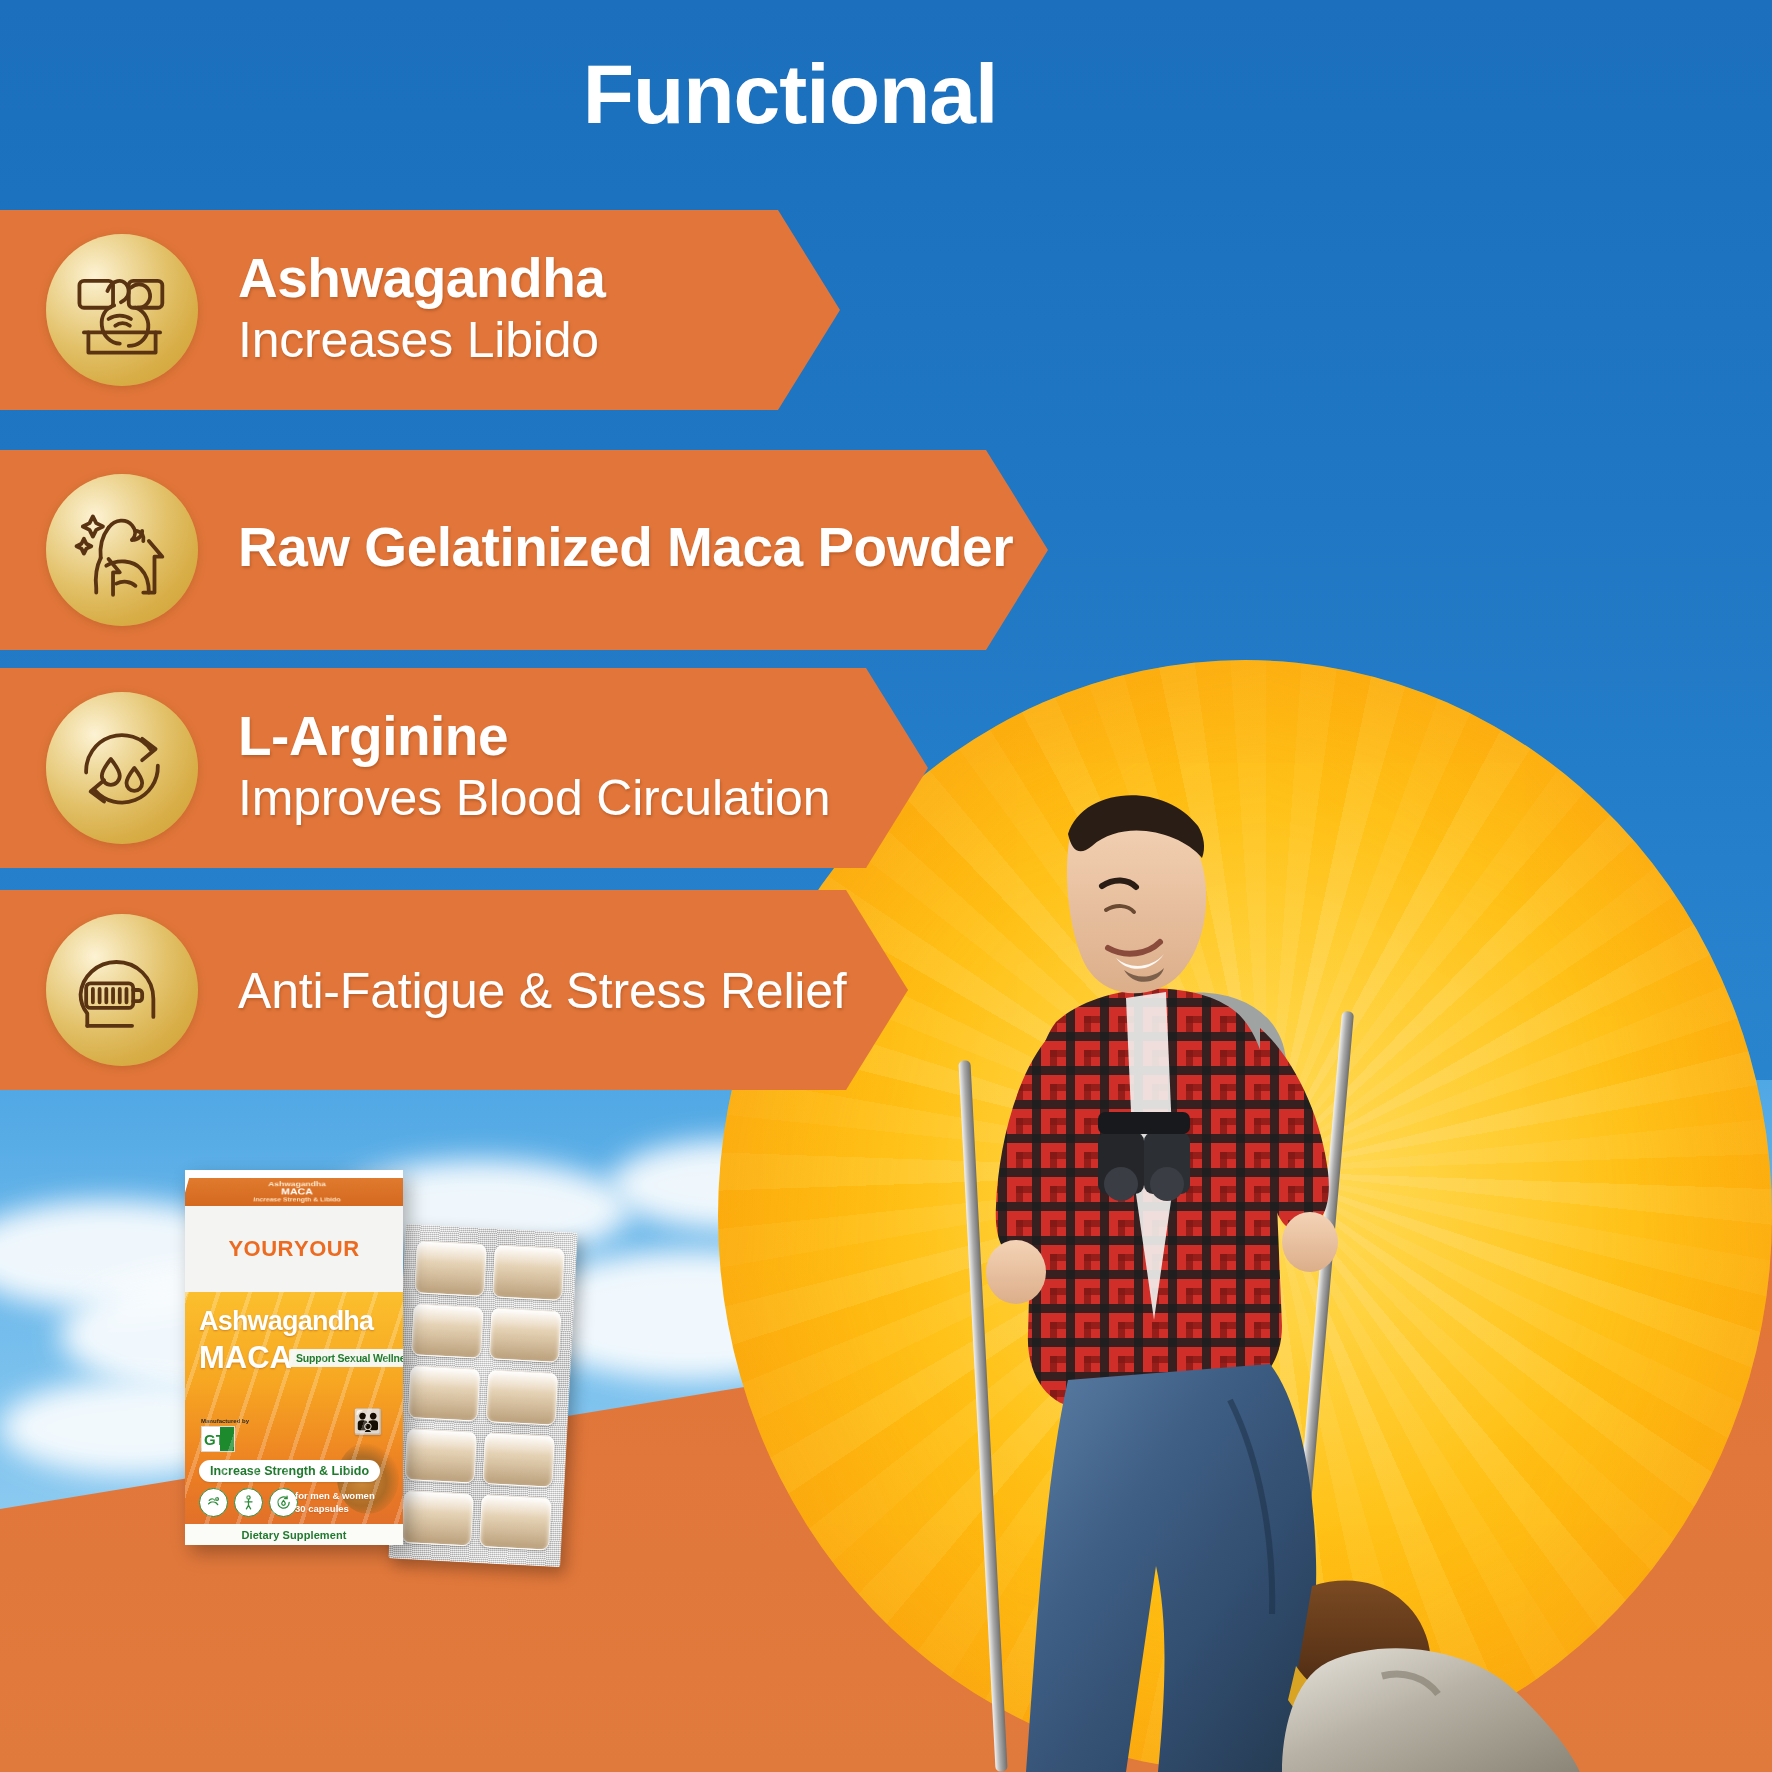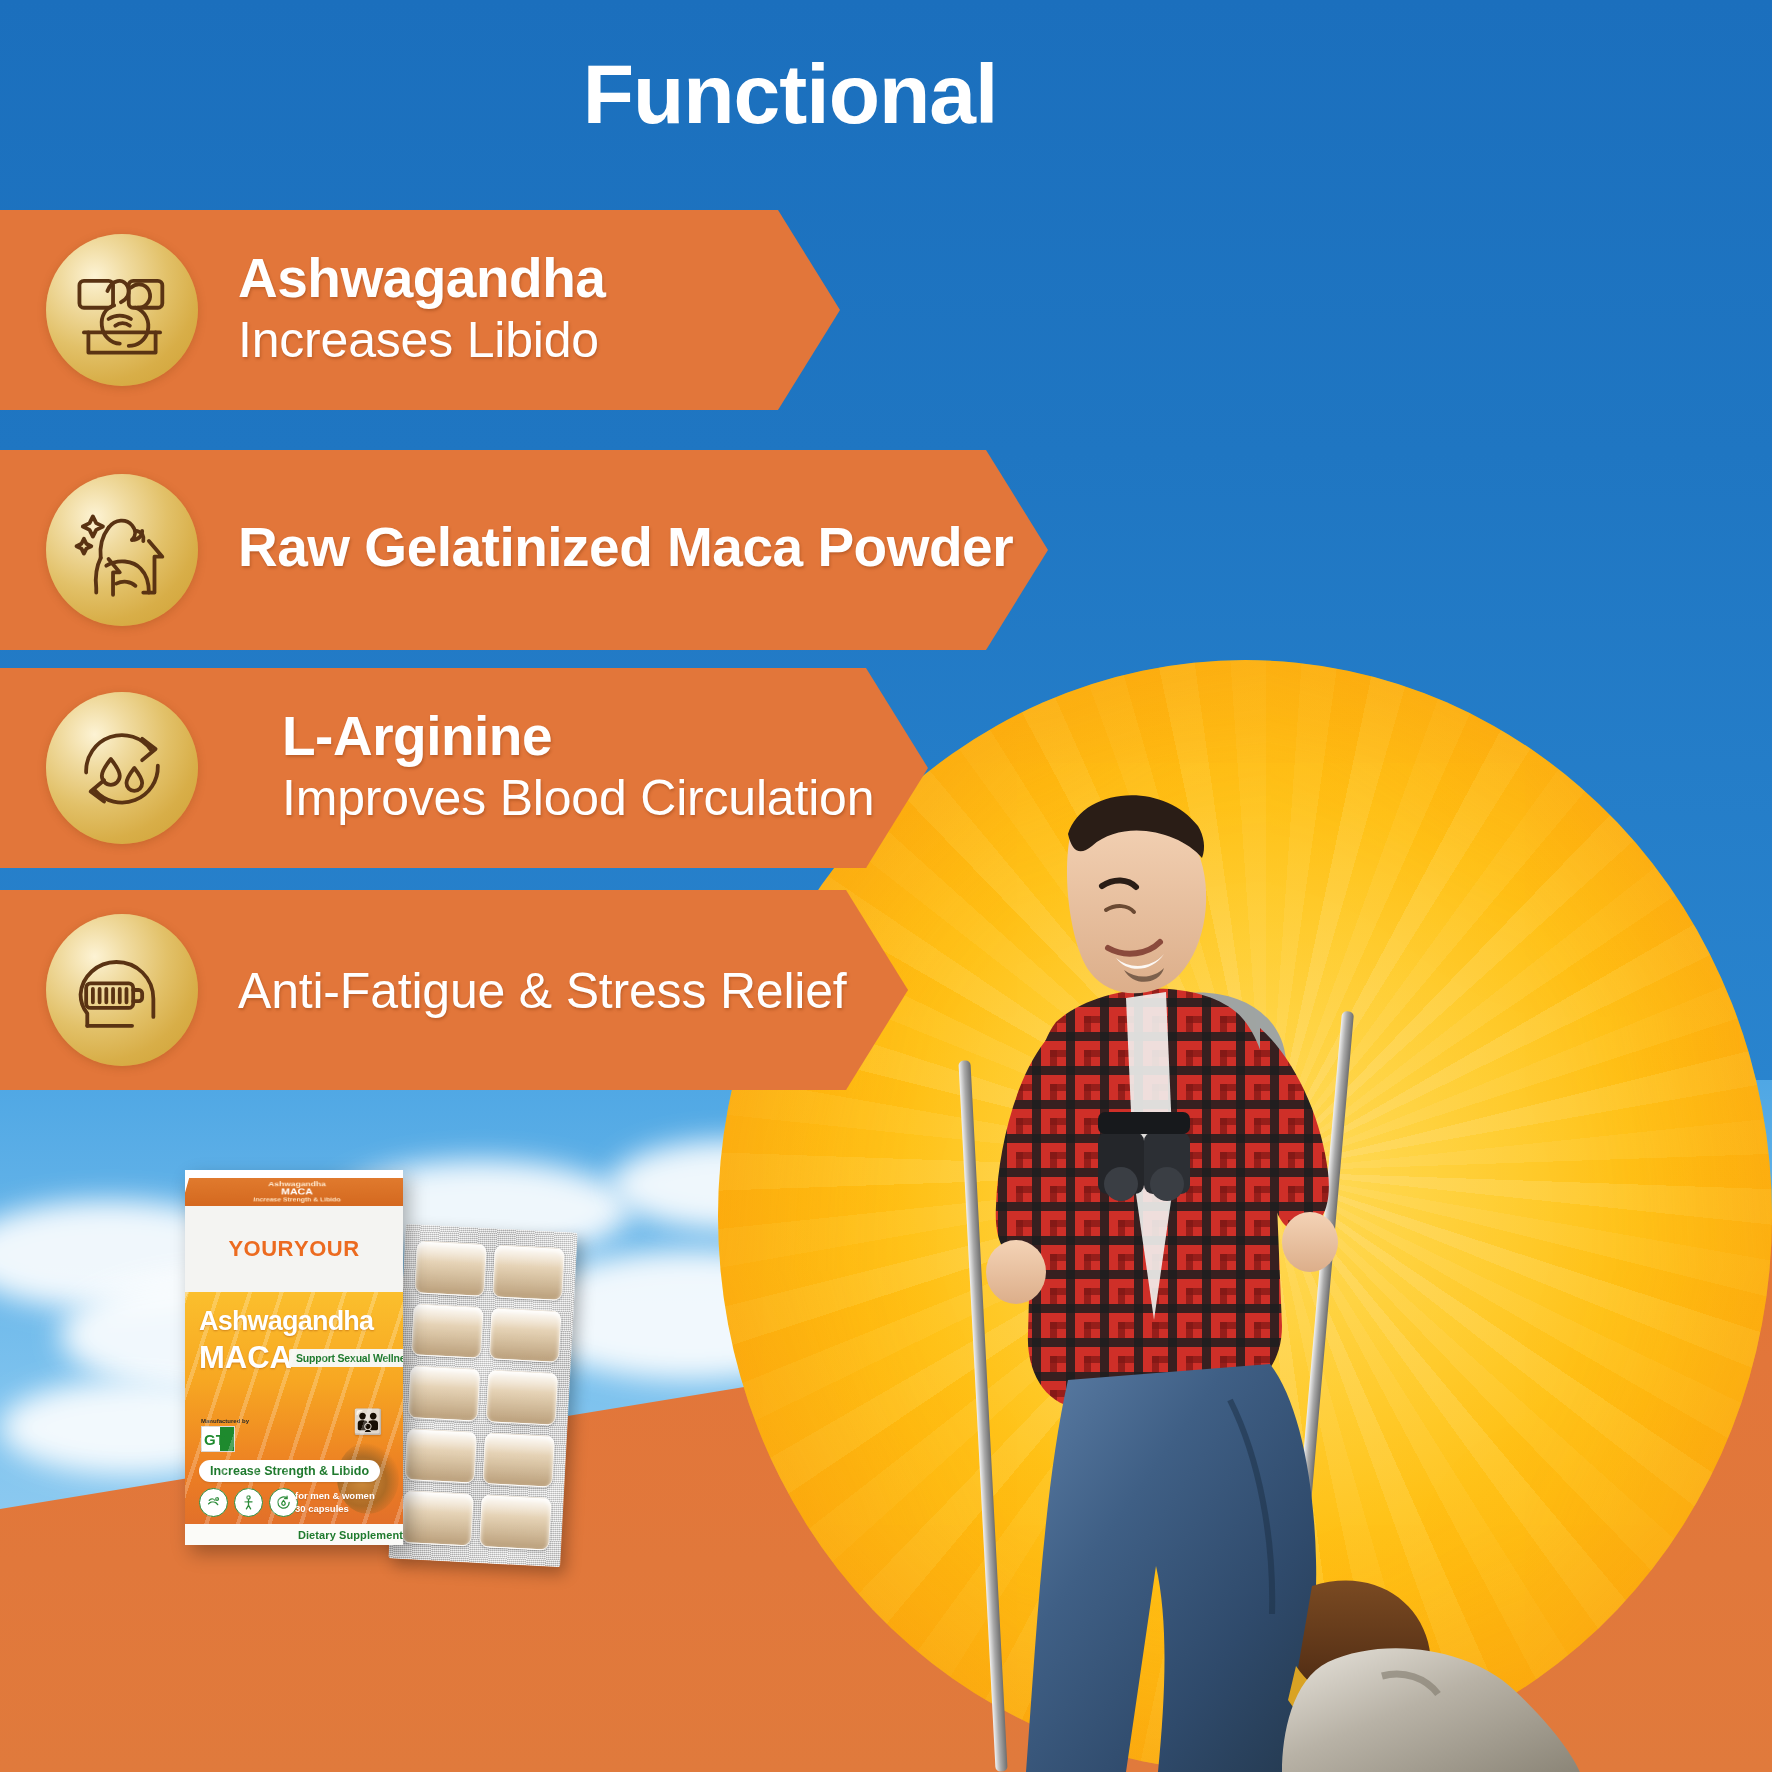--- a/index.html
+++ b/index.html
@@ -90,21 +90,21 @@
     position:absolute;
     left:0;
     height:200px;
     background:#e2763a;
     display:flex;
     align-items:center;
     box-shadow:0 3px 6px rgba(0,0,0,.12);
   }
   .banner-1{top:210px;  width:840px;  clip-path:polygon(0 0, calc(100% - 62px) 0, 100% 50%, calc(100% - 62px) 100%, 0 100%);}
   .banner-2{top:450px;  width:1048px; clip-path:polygon(0 0, calc(100% - 62px) 0, 100% 50%, calc(100% - 62px) 100%, 0 100%);}
-  .banner-3{top:668px;  width:928px;  clip-path:polygon(0 0, calc(100% - 62px) 0, 100% 50%, calc(100% - 62px) 100%, 0 100%);gap:44px;}
+  .banner-3{top:668px;  width:928px;  clip-path:polygon(0 0, calc(100% - 62px) 0, 100% 50%, calc(100% - 62px) 100%, 0 100%);}
   .banner-4{top:890px;  width:908px;  clip-path:polygon(0 0, calc(100% - 62px) 0, 100% 50%, calc(100% - 62px) 100%, 0 100%);}
 
   .badge{
     position:relative;
     flex:0 0 auto;
     width:152px; height:152px;
     margin-left:46px;
     border-radius:50%;
     background:
       radial-gradient(circle at 32% 28%, #fdf3d4 0%, #f0dba0 22%, #e2c169 48%, #d8ae48 70%, #cfa032 100%);
@@ -233,21 +233,21 @@
     opacity:.92;
   }
   .pb-people{
     position:absolute; right:20px; top:118px;
     color:#ffffff; font-size:24px; line-height:1; opacity:.9;
     text-shadow:0 1px 2px rgba(150,70,10,.4);
   }
   .box-foot{
     position:absolute; left:0; top:354px; width:218px; height:21px;
     background:#fbfbf8;
-    display:flex;align-items:center;justify-content:flex-end;
+    display:flex;align-items:center;justify-content:center;
   }
   .box-foot span{color:#1f7a2e;font-weight:bold;font-size:11px;letter-spacing:.1px;}
 
   
   .blister{
     position:absolute; left:222px; top:100px;
     width:172px; height:335px;
     transform:rotate(3deg);
     background:
       repeating-linear-gradient(0deg, rgba(255,255,255,.55) 0 1px, rgba(160,160,160,.35) 1px 2px),

